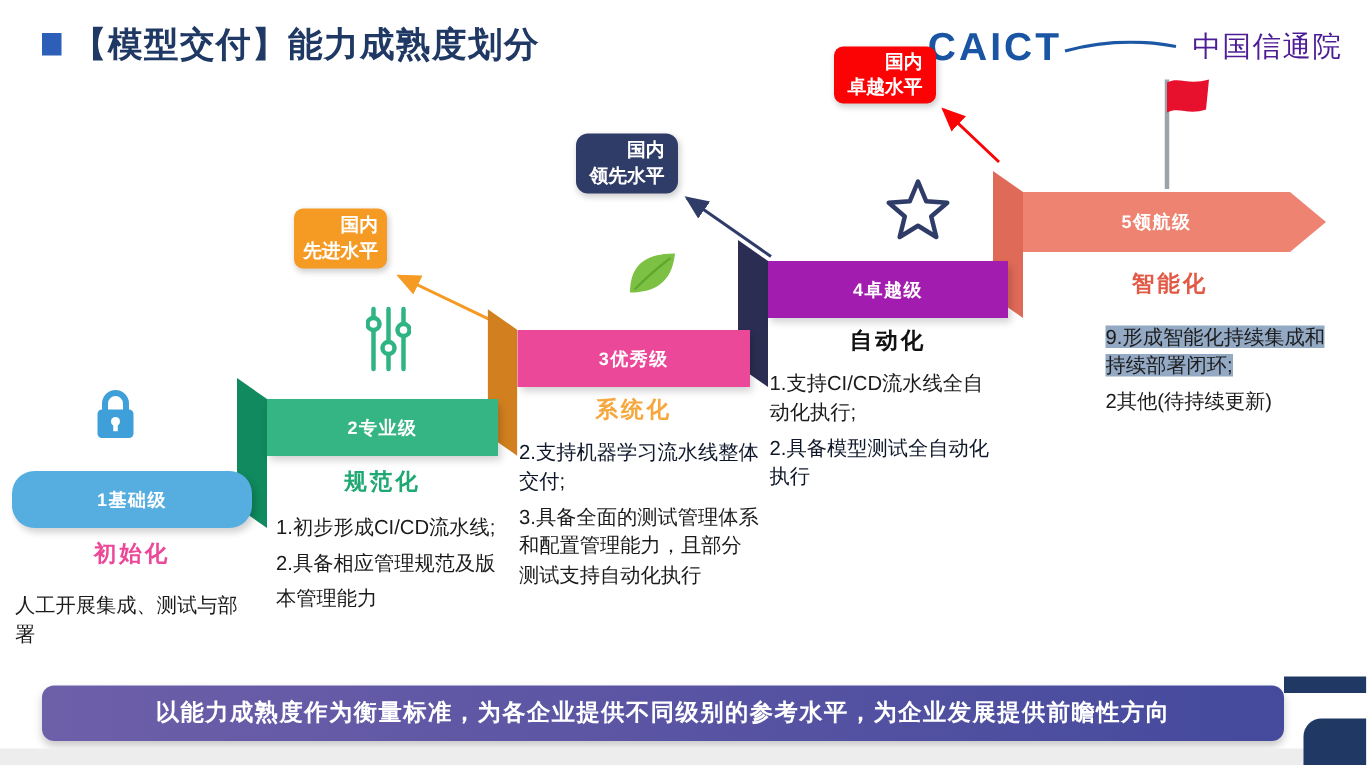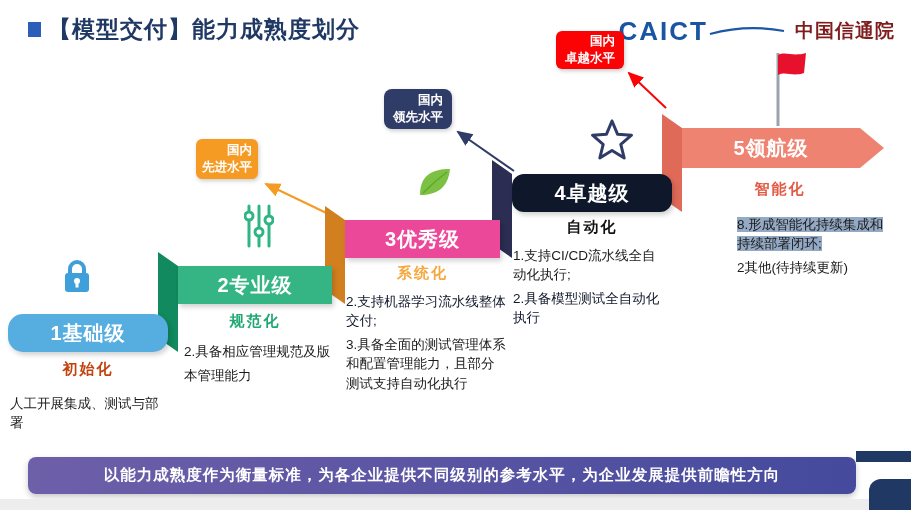--- a/index.html
+++ b/index.html
@@ -7,47 +7,47 @@
   #canvas { position:relative; width:911px; height:510px; background:#ffffff; overflow:hidden; }
 
   
   .header { position:absolute; left:28px; top:14px; display:flex; align-items:center; gap:7px; }
   .bullet { width:13px; height:15px; background:#2D5FB8; display:inline-block; }
   .title { font-size:23px; font-weight:700; color:#1F3864; letter-spacing:1px; }
 
   .logo { position:absolute; right:16px; top:18px; display:flex; align-items:center; gap:9px; }
   .caict-wrap { display:flex; flex-direction:row; align-items:center; line-height:1; }
   .caict { font-size:26px; font-weight:800; color:#1A55A4; letter-spacing:2px; }
-  .logo-cn { font-size:19px; font-weight:700; color:#7f1d1d; letter-spacing:1px;text-align:right; }
+  .logo-cn { font-size:19px; font-weight:400; color:#4c1d95; letter-spacing:1px;text-align:right; }
 
   
   .overlay { position:absolute; left:0; top:0; pointer-events:none; }
 
   
   .bar { position:absolute; display:flex; align-items:center; justify-content:center;
-         color:#fff; font-weight:700; font-size:20px; letter-spacing:1px;
+         color:#fff; font-weight:700; font-size:12px; letter-spacing:1px;
          box-shadow:2px 3px 5px rgba(0,0,0,0.18); }
   .bar1 { left:8px;   top:314px; width:160px; height:38px; background:#56ADE0;border-radius:15px; }
   .bar2 { left:178px; top:266px; width:154px; height:38px; background:#34B583; }
   .bar3 { left:345px; top:220px; width:155px; height:38px; background:#ec4899; }
-  .bar4 { left:512px; top:174px; width:160px; height:38px; background:#0f172a;border-radius:12px; }
+  .bar4 { left:512px; top:174px; width:160px; height:38px; background:#a21caf; }
   .bar5 { left:682px; top:128px; width:202px; height:40px; background:#EE8372; box-shadow:none;
           clip-path:polygon(0 0, calc(100% - 24px) 0, 100% 50%, calc(100% - 24px) 100%, 0 100%);
           padding-right:24px; }
 
   
   .riser { position:absolute; clip-path:polygon(0 0, 100% 14px, 100% 100%, 0 calc(100% - 14px)); }
   .riser2 { left:158px; top:252px; width:20px; height:100px; background:#108A5E; }
   .riser3 { left:325px; top:206px; width:20px; height:98px;  background:#D2801F; }
   .riser4 { left:492px; top:160px; width:20px; height:98px;  background:#2B2D52; }
   .riser5 { left:662px; top:114px; width:20px; height:98px;  background:#E06A58; }
 
   
   .kw { position:absolute; text-align:center; font-weight:700; font-size:15px; letter-spacing:2px; }
-  .kw1 { left:8px;   top:360px; width:160px; color:#c2410c; }
+  .kw1 { left:8px;   top:360px; width:160px; color:#ec4899; }
   .kw2 { left:178px; top:312px; width:154px; color:#1FA873; }
   .kw3 { left:345px; top:264px; width:155px; color:#F6A73E; }
   .kw4 { left:512px; top:218px; width:160px; color:#111111; }
   .kw5 { left:700px; top:180px; width:160px; color:#E25A45; }
 
   
   .desc { position:absolute; font-size:13.5px; color:#1b1b1b; line-height:1.42; }
   .desc .item { margin-bottom:5px; }
   .desc .item.red { color:#0f172a; }
   .d1 { left:10px;  top:394px; width:150px; }
@@ -147,35 +147,36 @@
   <div class="kw kw2">规范化</div>
   <div class="kw kw3">系统化</div>
   <div class="kw kw4">自动化</div>
   <div class="kw kw5">智能化</div>
 
   <div class="desc d1">
     <div class="item"><span>人工开展集成、测试与部署</span></div>
   </div>
 
   <div class="desc d2">
+    <div class="item"><span>1.初步形成CI/CD流水线;</span></div>
     <div class="item"><span>2.具备相应管理规范及版本管理能力</span></div>
   </div>
 
   <div class="desc d3">
     <div class="item red"><span>2.支持机器学习流水线整体交付;</span></div>
     <div class="item"><span>3.具备全面的测试管理体系和配置管理能力，且部分测试支持自动化执行</span></div>
   </div>
 
   <div class="desc d4">
     <div class="item"><span>1.支持CI/CD流水线全自动化执行;</span></div>
     <div class="item red"><span>2.具备模型测试全自动化执行</span></div>
   </div>
 
   <div class="desc d5">
-    <div class="item"><span class="hl">8.形成智能化持续集成和持续部署闭环;</span></div>
+    <div class="item"><span class="hl">9.形成智能化持续集成和持续部署闭环;</span></div>
     <div class="item"><span>2其他(待持续更新)</span></div>
   </div>
 
   <div class="badge badge1">国内
 先进水平</div>
   <div class="badge badge2">国内
 领先水平</div>
   <div class="badge badge3">国内
 卓越水平</div>
 

